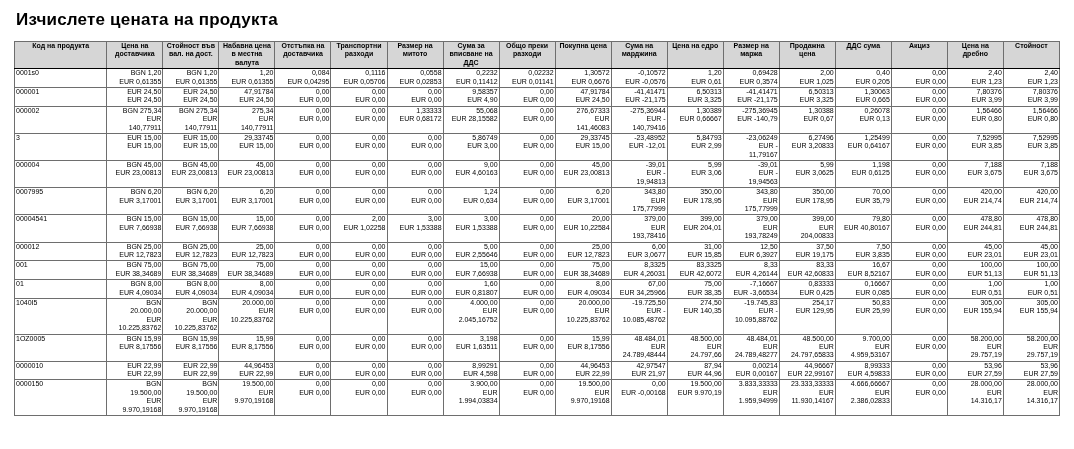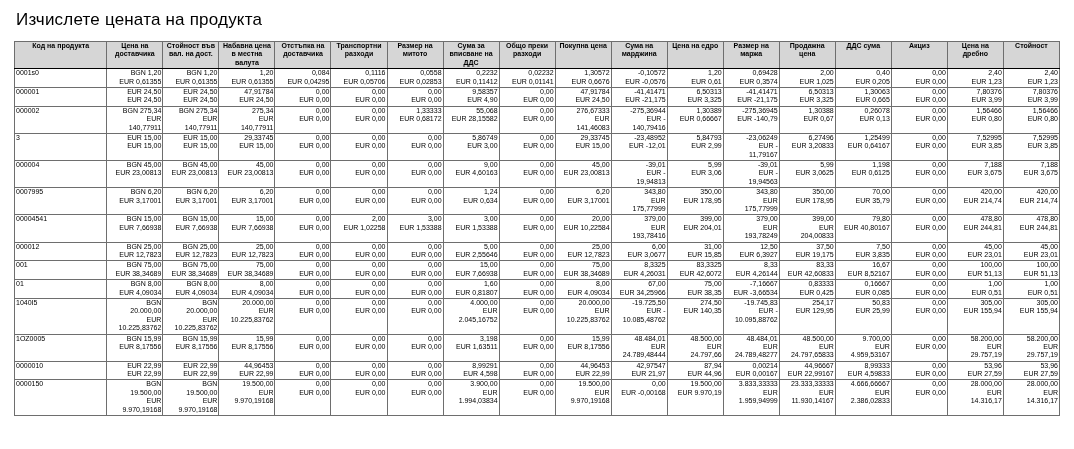--- a/index.html
+++ b/index.html
@@ -10,21 +10,21 @@
   }
   .page {
     width: 1074px;
     height: 449px;
     box-sizing: border-box;
     padding: 8px 14px;
     overflow: hidden;
   }
   .title {
     font-size: 17px;
-    font-weight: normal;
+    font-weight: bold;
     color: #000000;
     margin: 2px 0 11px 2px;
     letter-spacing: 0.2px;
   }
   table.price-table {
     border-collapse: collapse;
     table-layout: fixed;
     width: 1046px;
     border: 1px solid #000000;
   }

